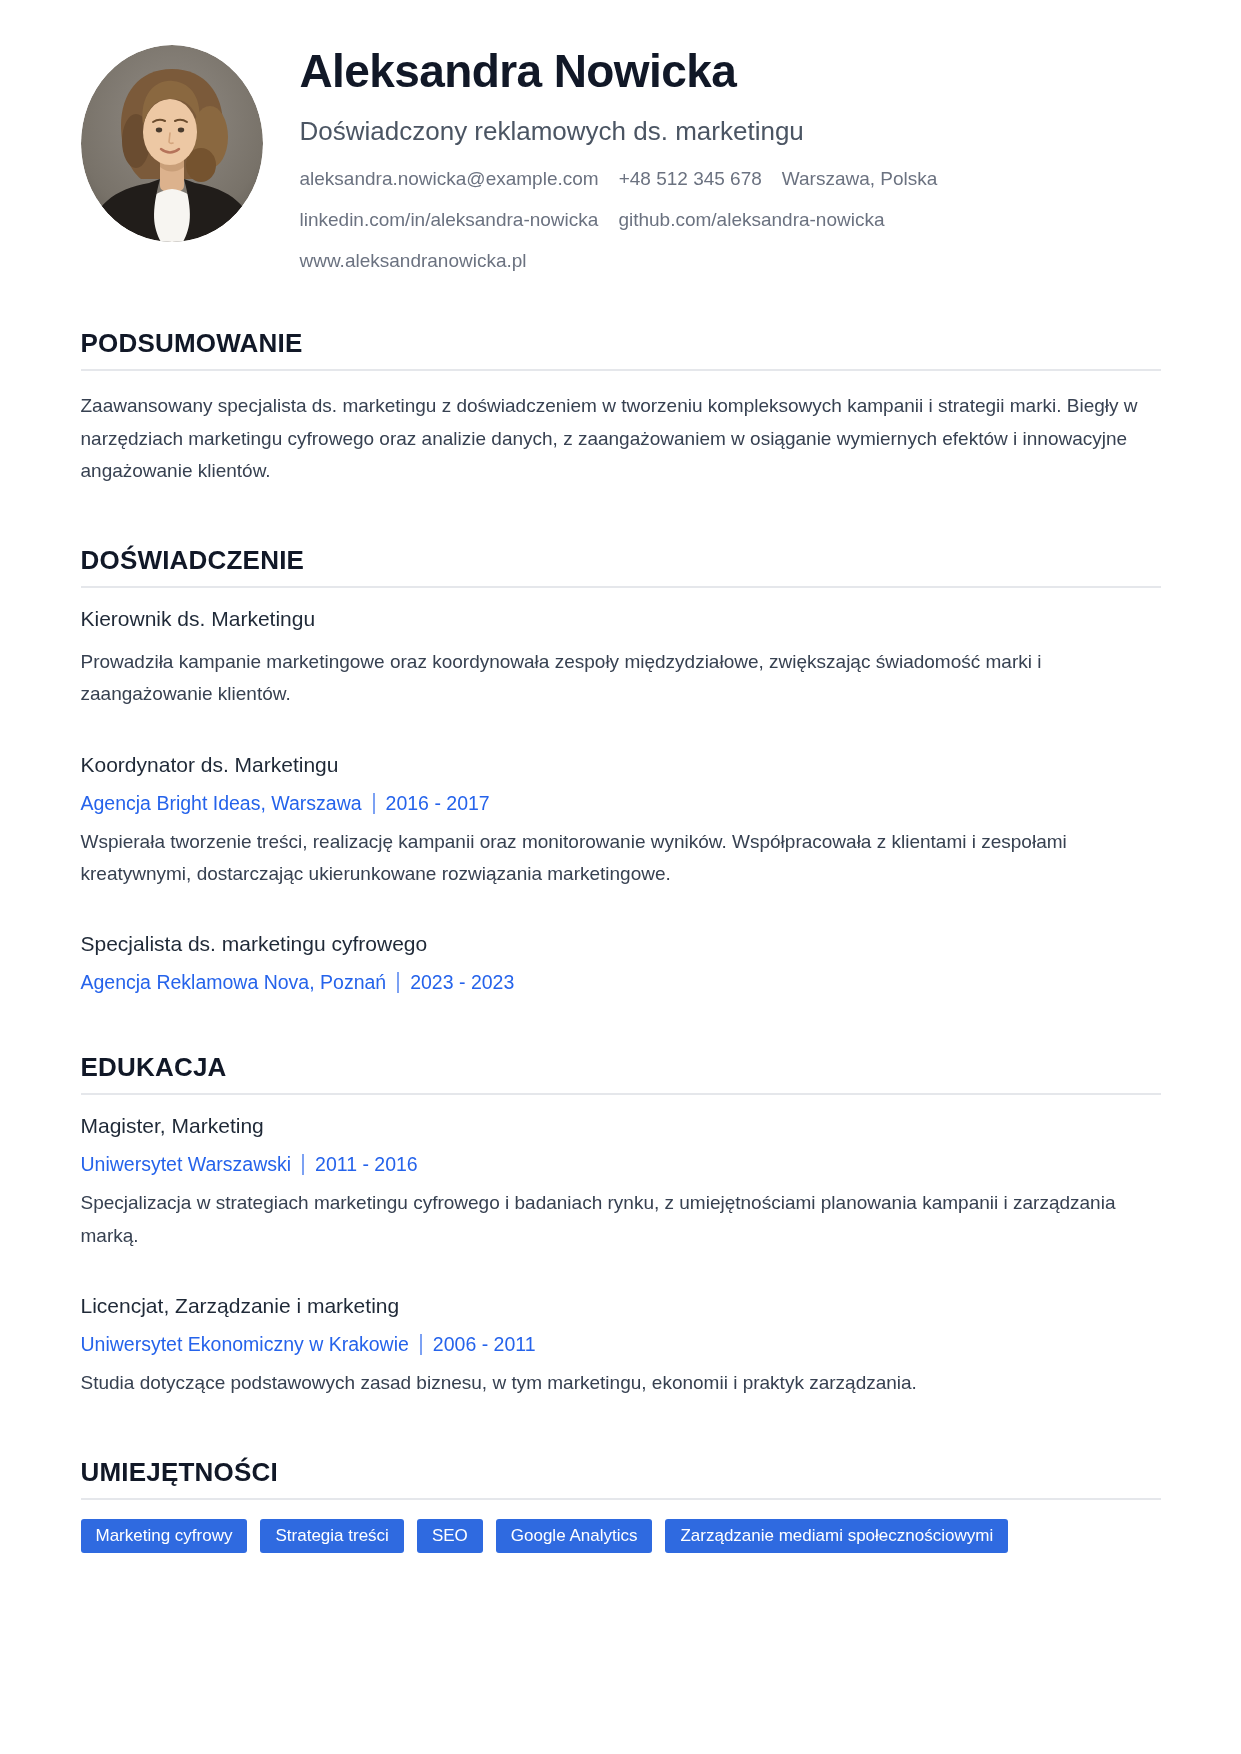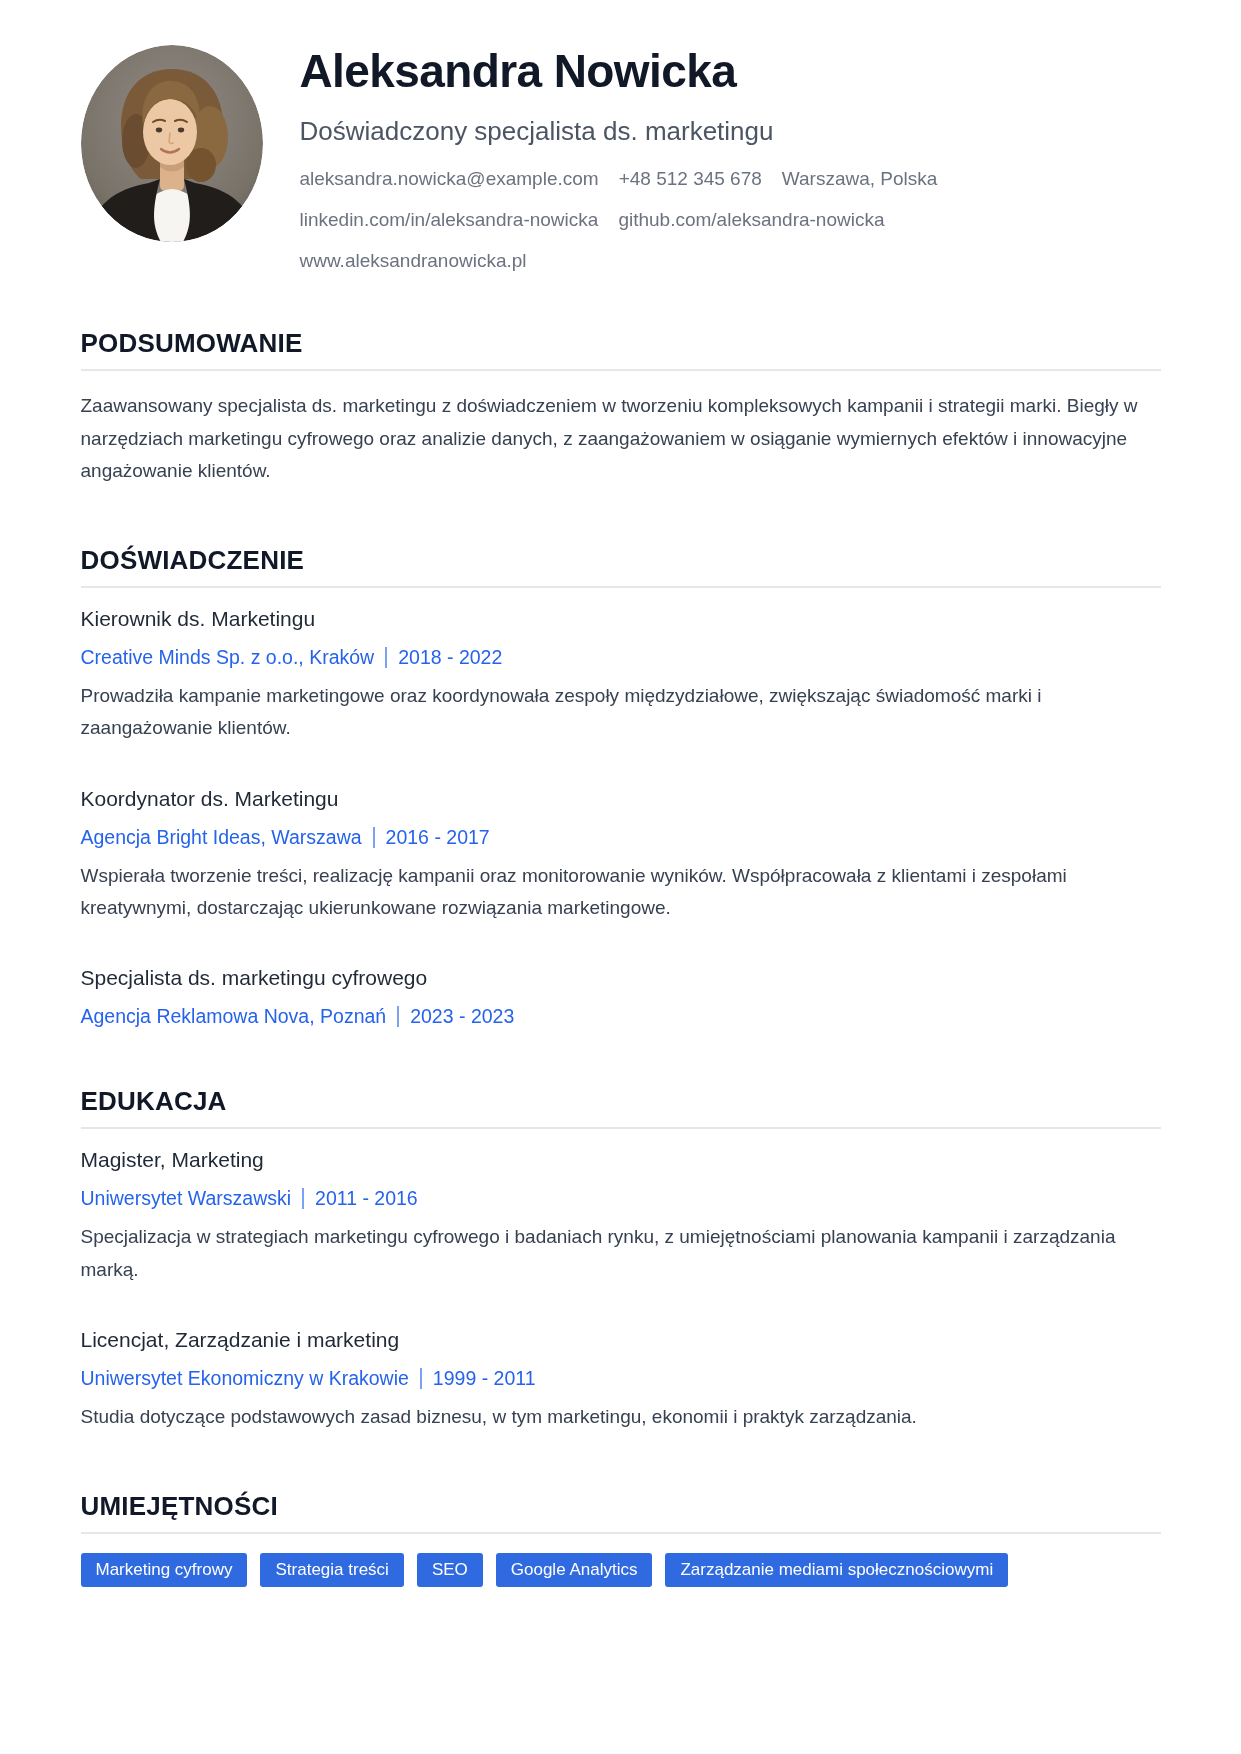--- a/index.html
+++ b/index.html
@@ -91,21 +91,21 @@
 
           <path d="M56 197 C56 162 70 146 91 144 C112 146 126 162 126 197 Z" fill="#f7f5f1"></path>
 
           <path d="M8 197 C10 160 34 144 68 138 L79 134 C70 168 72 182 80 197 Z" fill="#211d1a"></path>
           <path d="M174 197 C172 160 148 144 114 138 L103 134 C112 168 110 182 102 197 Z" fill="#211d1a"></path>
         </g>
       </svg>
     </div>
     <div class="header-text">
       <h1>Aleksandra Nowicka</h1>
-      <div class="subtitle">Doświadczony specjalista ds. marketingu</div>
+      <div class="subtitle">Doświadczony reklamowych ds. marketingu</div>
       <div class="contact-row">
         <a class="contact-link">aleksandra.nowicka@example.com</a>
         <span>+48 512 345 678</span>
         <span>Warszawa, Polska</span>
       </div>
       <div class="contact-row">
         <a class="contact-link">linkedin.com/in/aleksandra-nowicka</a>
         <a class="contact-link">github.com/aleksandra-nowicka</a>
       </div>
       <div class="contact-row">
@@ -119,25 +119,20 @@
     <hr class="rule">
     <p class="body-text">Zaawansowany specjalista ds. marketingu z doświadczeniem w tworzeniu kompleksowych kampanii i strategii marki. Biegły w narzędziach marketingu cyfrowego oraz analizie danych, z zaangażowaniem w osiąganie wymiernych efektów i innowacyjne angażowanie klientów.</p>
   </section>
 
   <section>
     <h2>DOŚWIADCZENIE</h2>
     <hr class="rule">
 
     <article class="item">
       <h3>Kierownik ds. Marketingu</h3>
-      <div class="meta">
-        <span>Creative Minds Sp. z o.o., Kraków</span>
-        <span class="meta-divider"></span>
-        <span>2018 - 2022</span>
-      </div>
       <p class="body-text">Prowadziła kampanie marketingowe oraz koordynowała zespoły międzydziałowe, zwiększając świadomość marki i zaangażowanie klientów.</p>
     </article>
 
     <article class="item">
       <h3>Koordynator ds. Marketingu</h3>
       <div class="meta">
         <span>Agencja Bright Ideas, Warszawa</span>
         <span class="meta-divider"></span>
         <span>2016 - 2017</span>
       </div>
@@ -166,21 +161,21 @@
         <span>2011 - 2016</span>
       </div>
       <p class="body-text">Specjalizacja w strategiach marketingu cyfrowego i badaniach rynku, z umiejętnościami planowania kampanii i zarządzania marką.</p>
     </article>
 
     <article class="item">
       <h3>Licencjat, Zarządzanie i marketing</h3>
       <div class="meta">
         <span>Uniwersytet Ekonomiczny w Krakowie</span>
         <span class="meta-divider"></span>
-        <span>1999 - 2011</span>
+        <span>2006 - 2011</span>
       </div>
       <p class="body-text">Studia dotyczące podstawowych zasad biznesu, w tym marketingu, ekonomii i praktyk zarządzania.</p>
     </article>
   </section>
 
   <section>
     <h2>UMIEJĘTNOŚCI</h2>
     <hr class="rule">
     <div class="skills-row">
       <span class="pill">Marketing cyfrowy</span>

